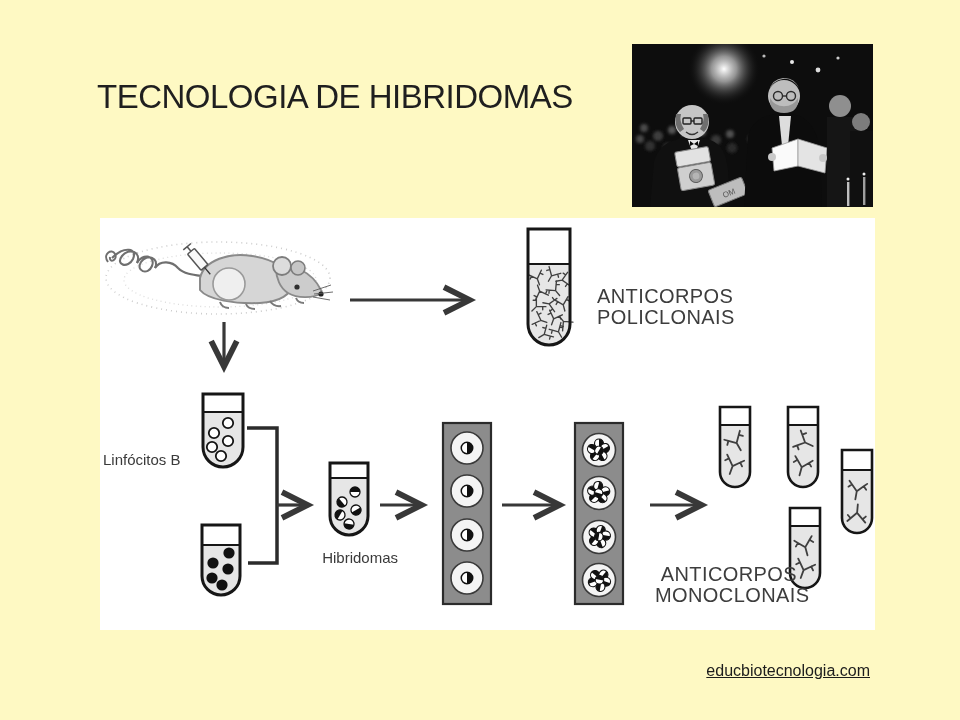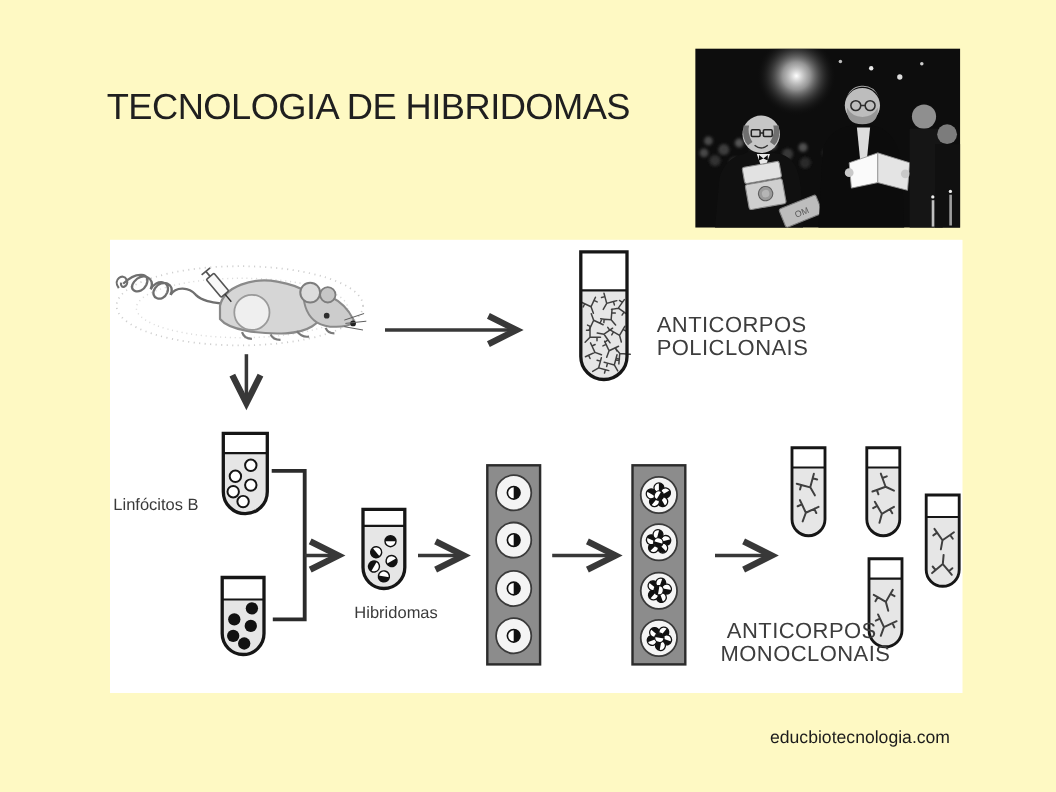--- a/index.html
+++ b/index.html
@@ -5,21 +5,21 @@
   html,body{margin:0;padding:0;}
   body{width:960px;height:720px;background:#ececec;font-family:"Liberation Sans",sans-serif;overflow:hidden;}
   .slide{position:relative;width:960px;height:720px;background:#fef9c3;}
   .title{position:absolute;left:97px;top:78px;font-size:33px;letter-spacing:-0.5px;color:#1f1f1f;font-weight:400;white-space:nowrap;}
   .photo{position:absolute;left:632px;top:44px;width:241px;height:163px;}
   .panel{position:absolute;left:100px;top:218px;width:775px;height:412px;background:#ffffff;}
   .diagram-svg{position:absolute;left:0;top:0;width:775px;height:412px;}
   .lbl{position:absolute;font-size:15px;color:#3a3a3a;line-height:18px;}
   .lbl-caps{position:absolute;font-size:20px;color:#3d3d3d;line-height:21px;letter-spacing:0.4px;}
   .lbl-center{text-align:right;}
-  .footer-url{position:absolute;left:700px;top:662px;width:170px;font-size:16px;color:#1c1c1c;text-align:left;white-space:nowrap;}
+  .footer-url{position:absolute;left:700px;top:662px;width:170px;font-size:16px;color:#1c1c1c;text-align:right;white-space:nowrap;text-decoration:underline;}
 </style>
 </head>
 <body>
 
 <div class="slide">
 
   <div class="title">TECNOLOGIA DE HIBRIDOMAS</div>
 
   <svg class="photo" viewBox="0 0 241 163">
     <defs>

